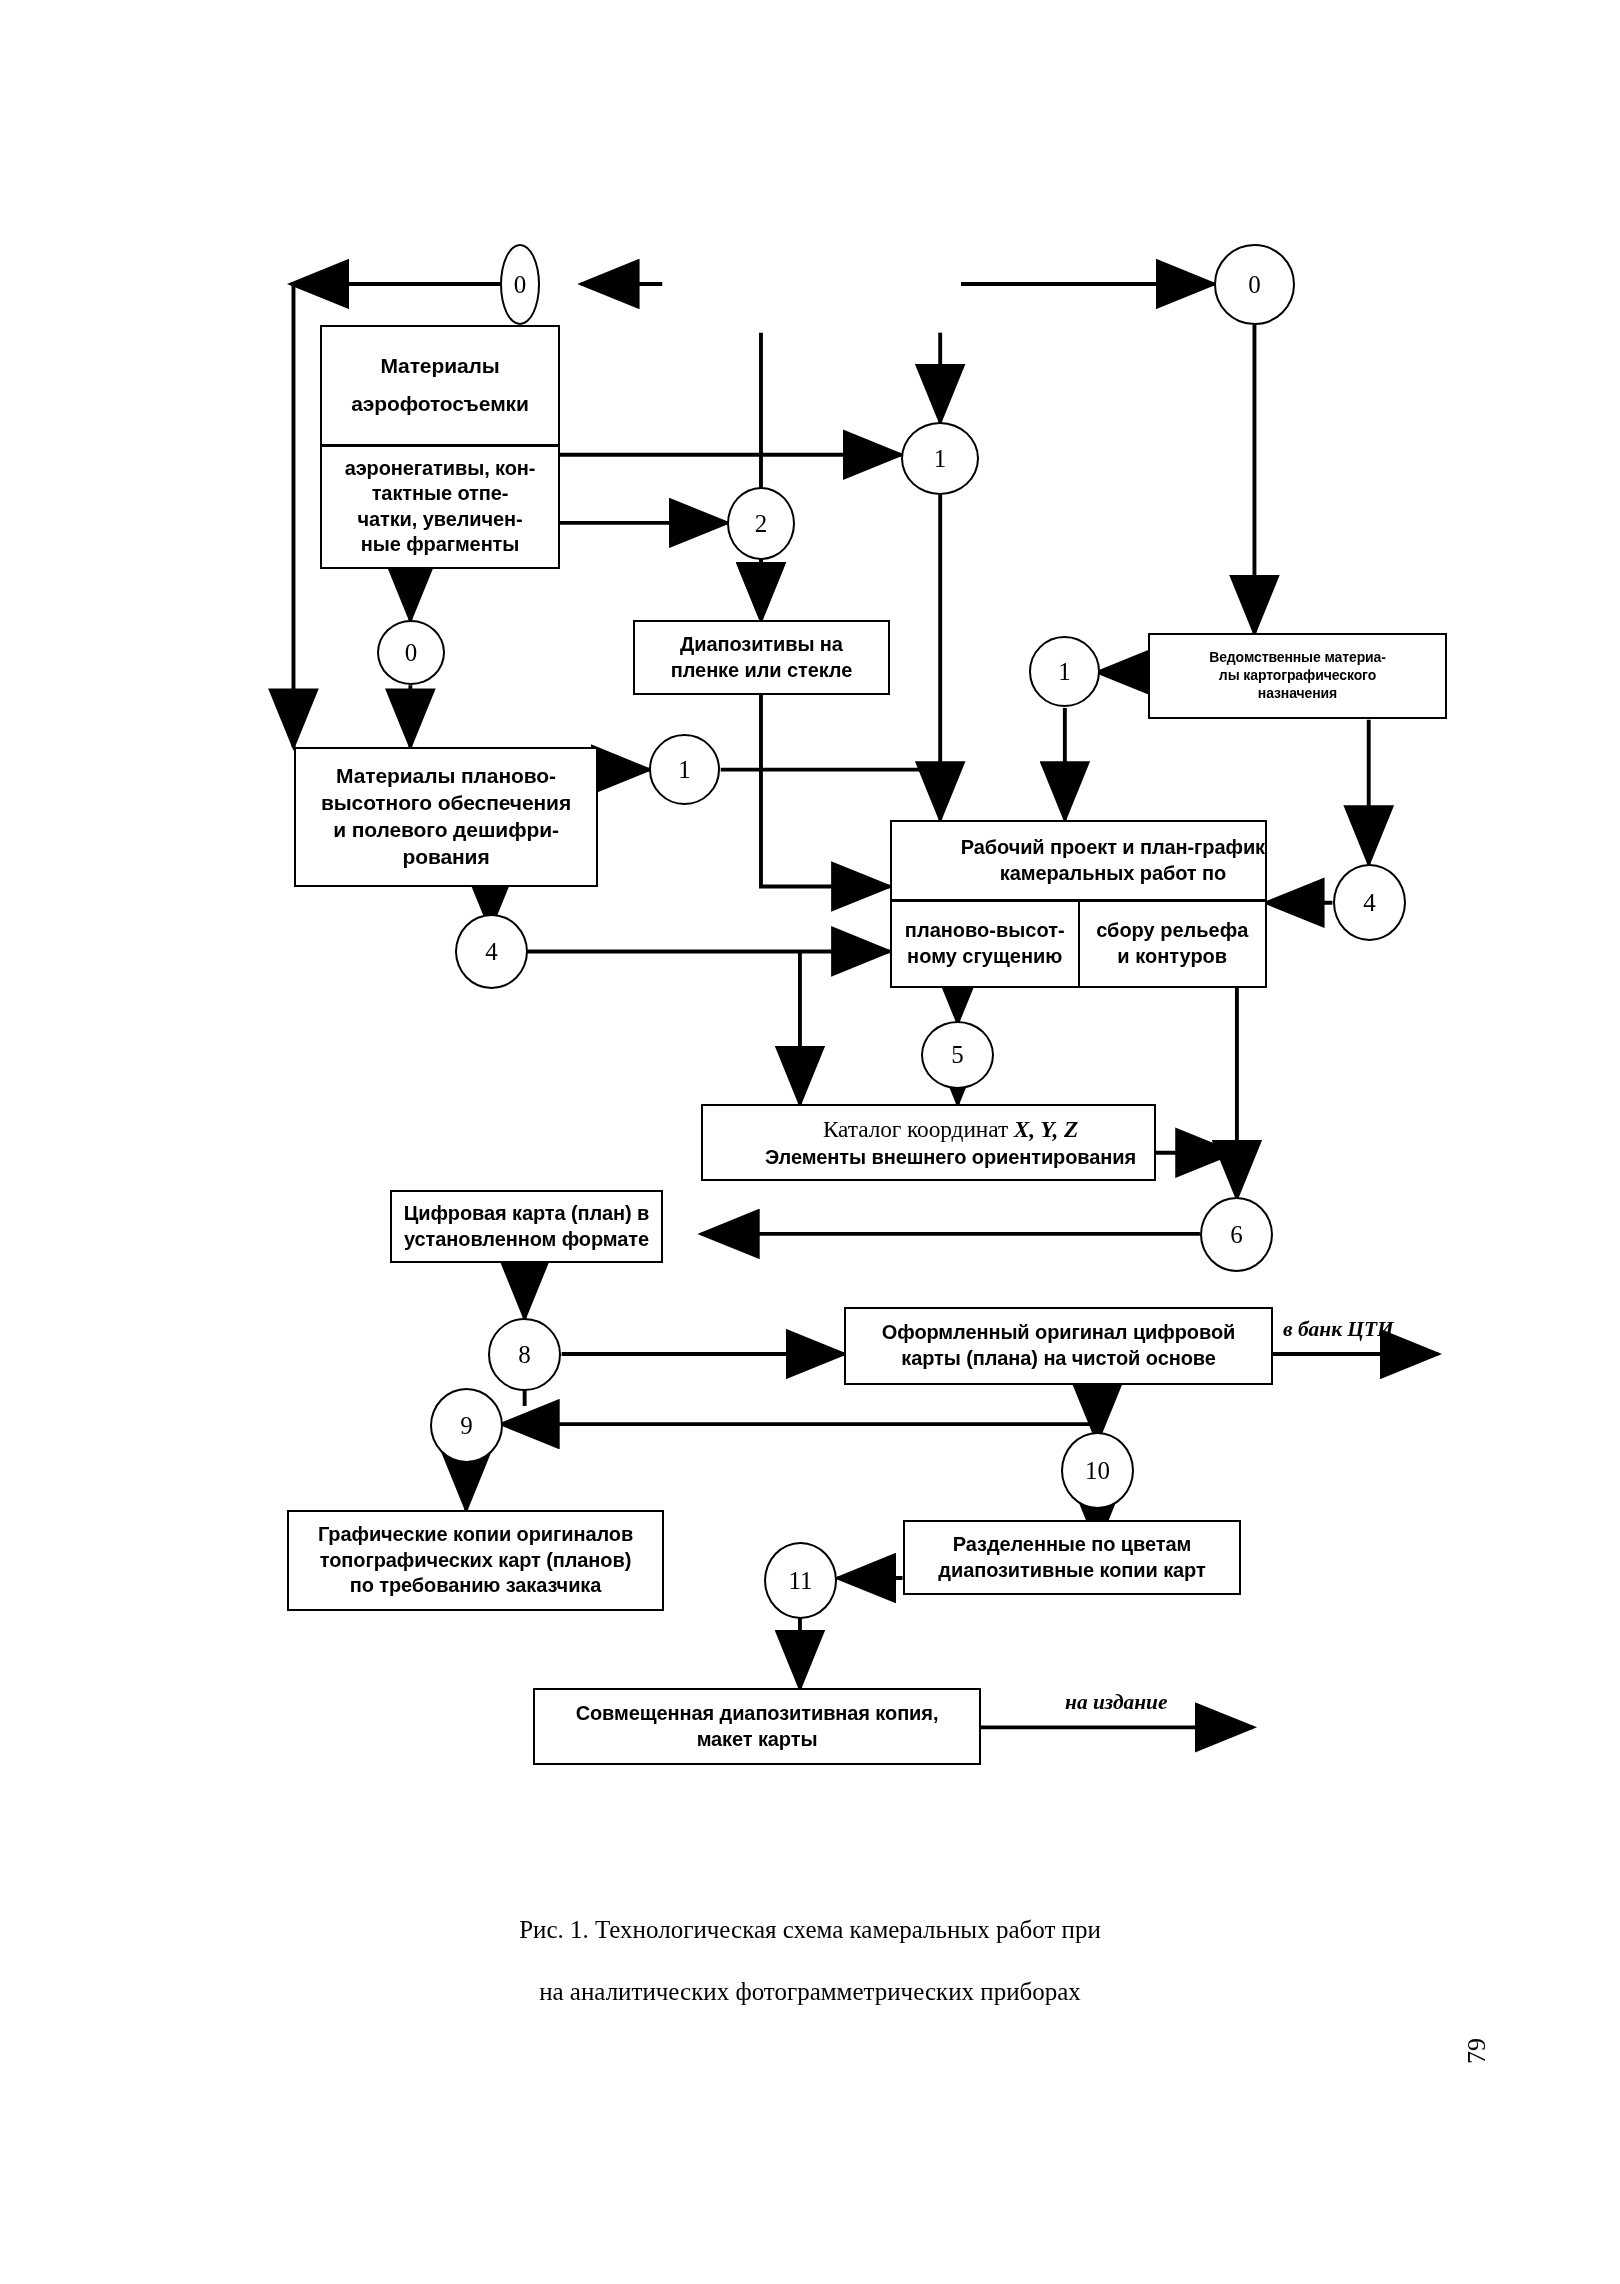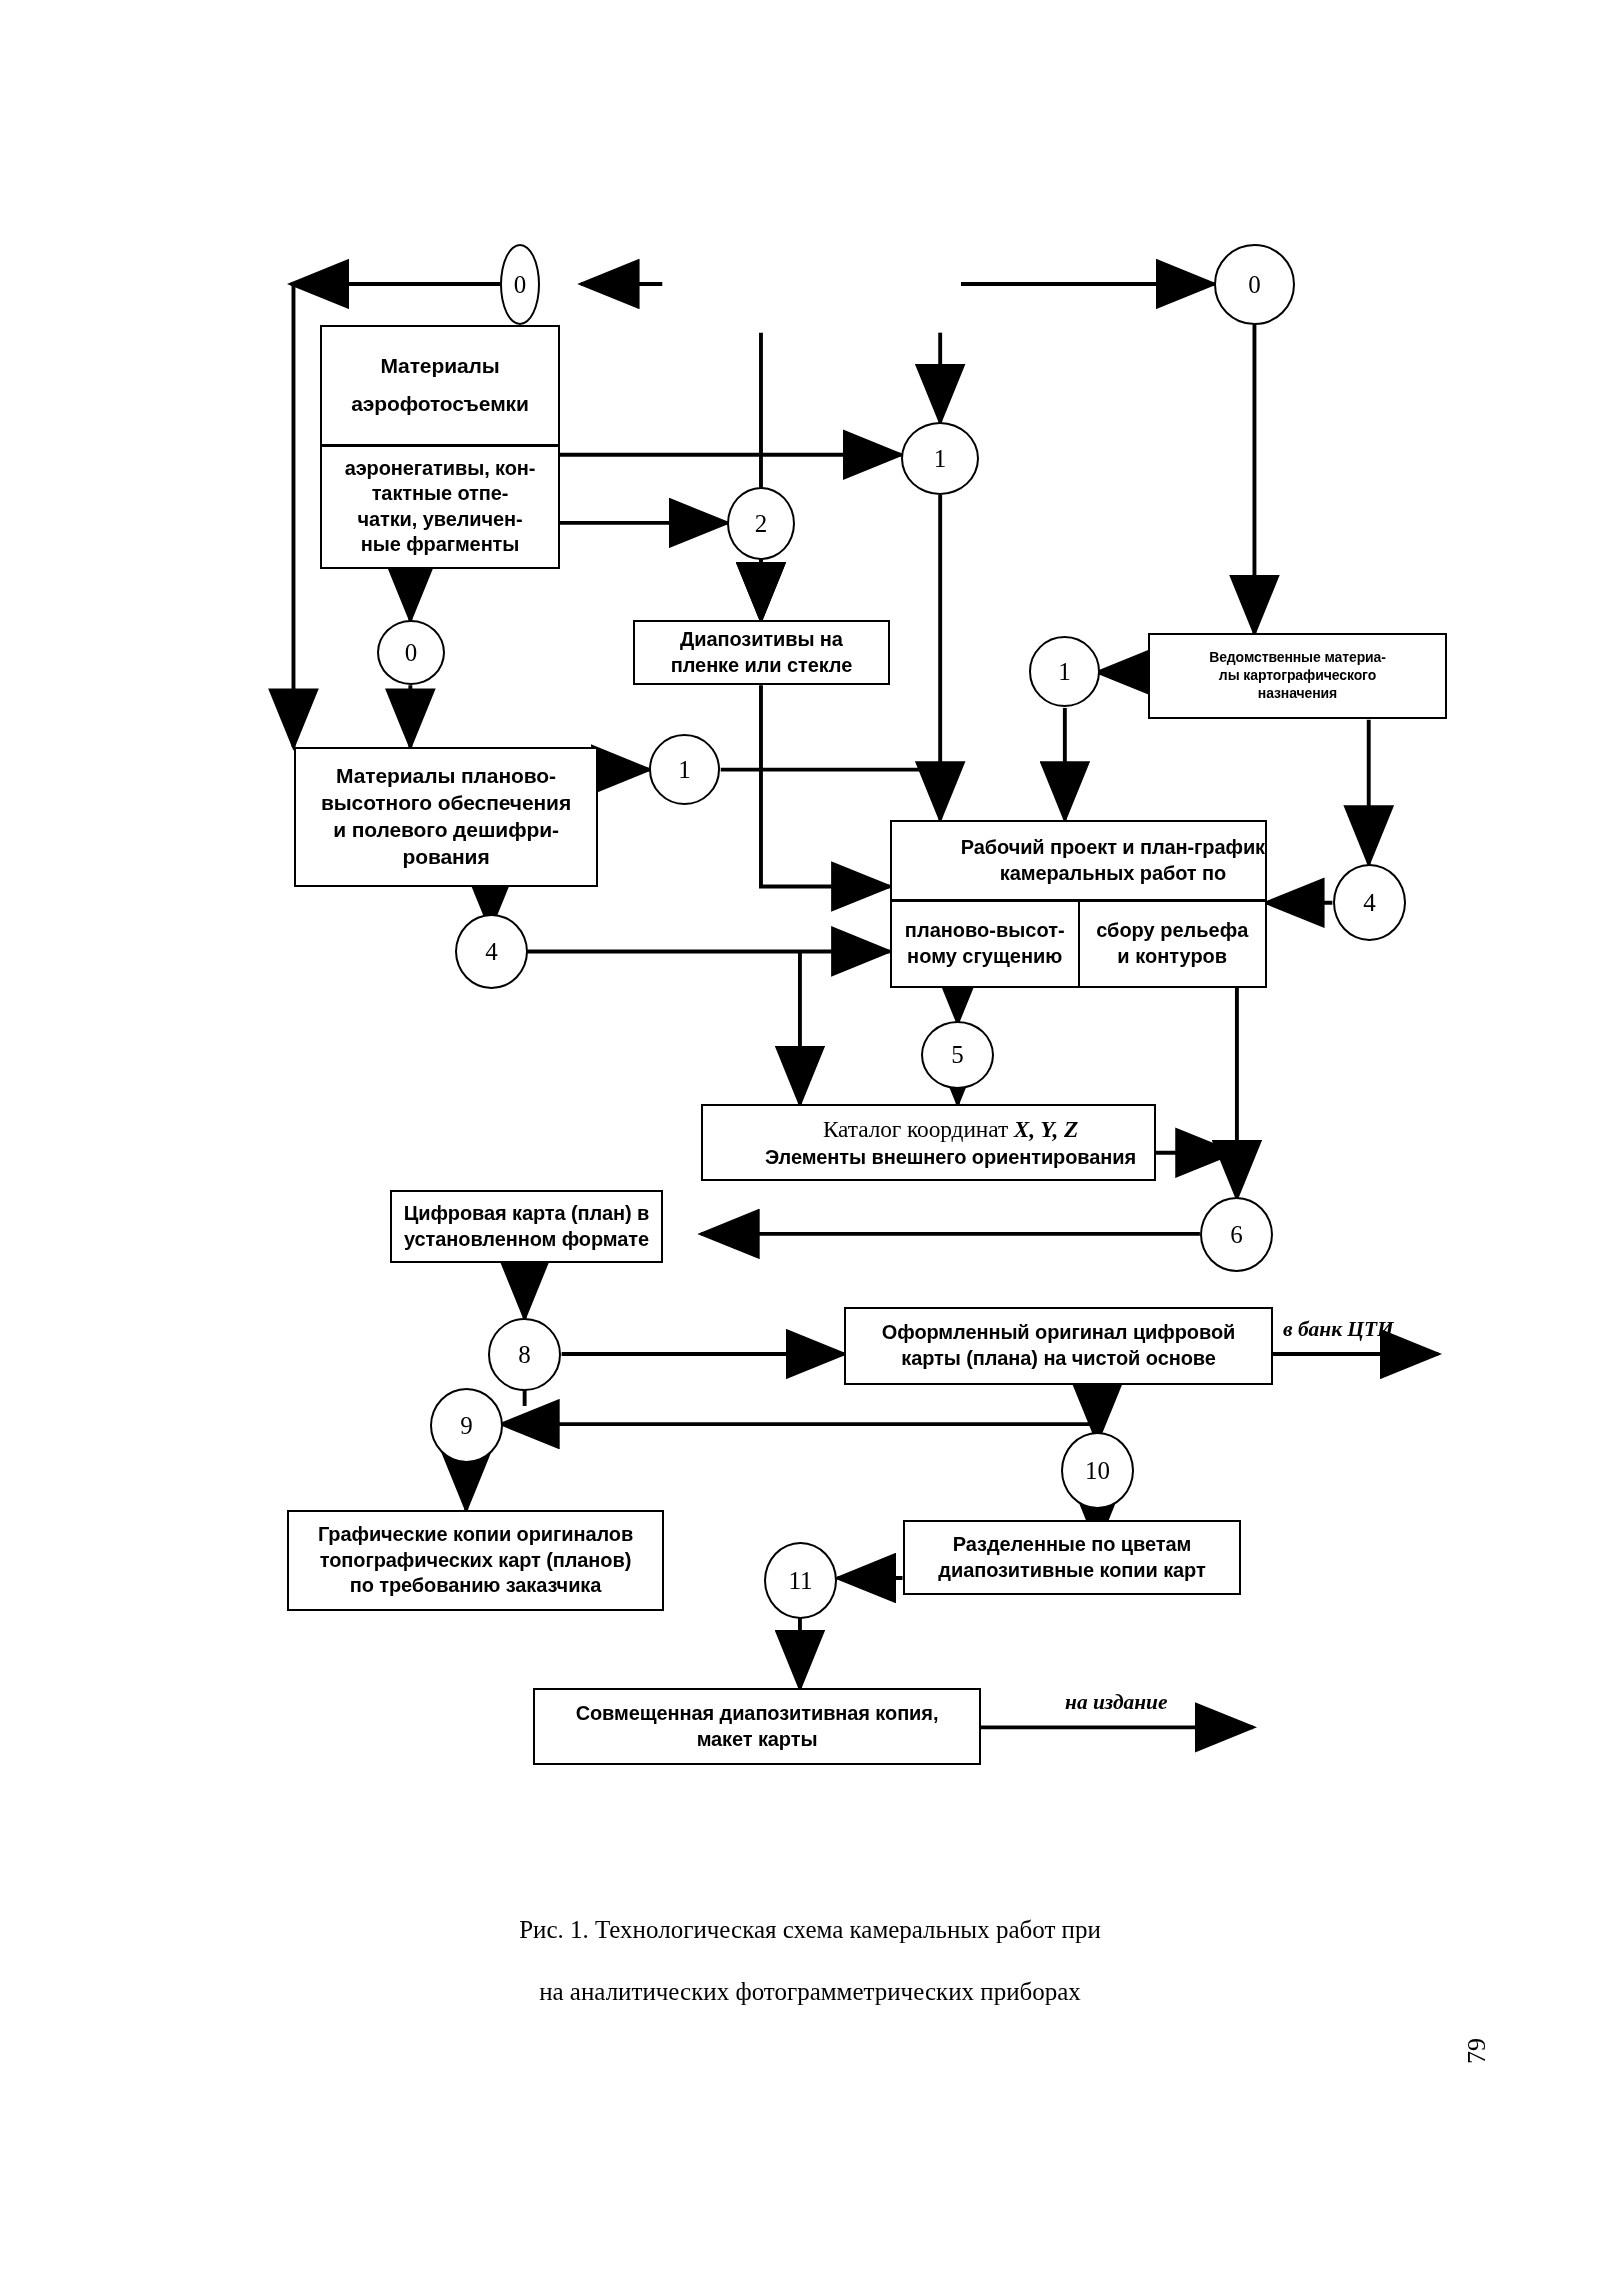--- a/index.html
+++ b/index.html
@@ -162,21 +162,21 @@
     <div class="hdrpart" style="flex:1;">
       <div class="txt f31">
         <div>аэронегативы, кон-</div>
         <div>тактные отпе-</div>
         <div>чатки, увеличен-</div>
         <div>ные фрагменты</div>
       </div>
     </div>
   </div>
 
-  <div class="nodebox" style="left:633px;top:620px;width:257px;height:65px;">
+  <div class="nodebox" style="left:633px;top:620px;width:257px;height:75px;">
     <div class="txt f31">
       <div>Диапозитивы на</div>
       <div>пленке или стекле</div>
     </div>
   </div>
 
   <div class="nodebox" style="left:1148px;top:633px;width:299px;height:86px;">
     <div class="txt f30">
       <div>Ведомственные материа-</div>
       <div>лы картографического</div>

